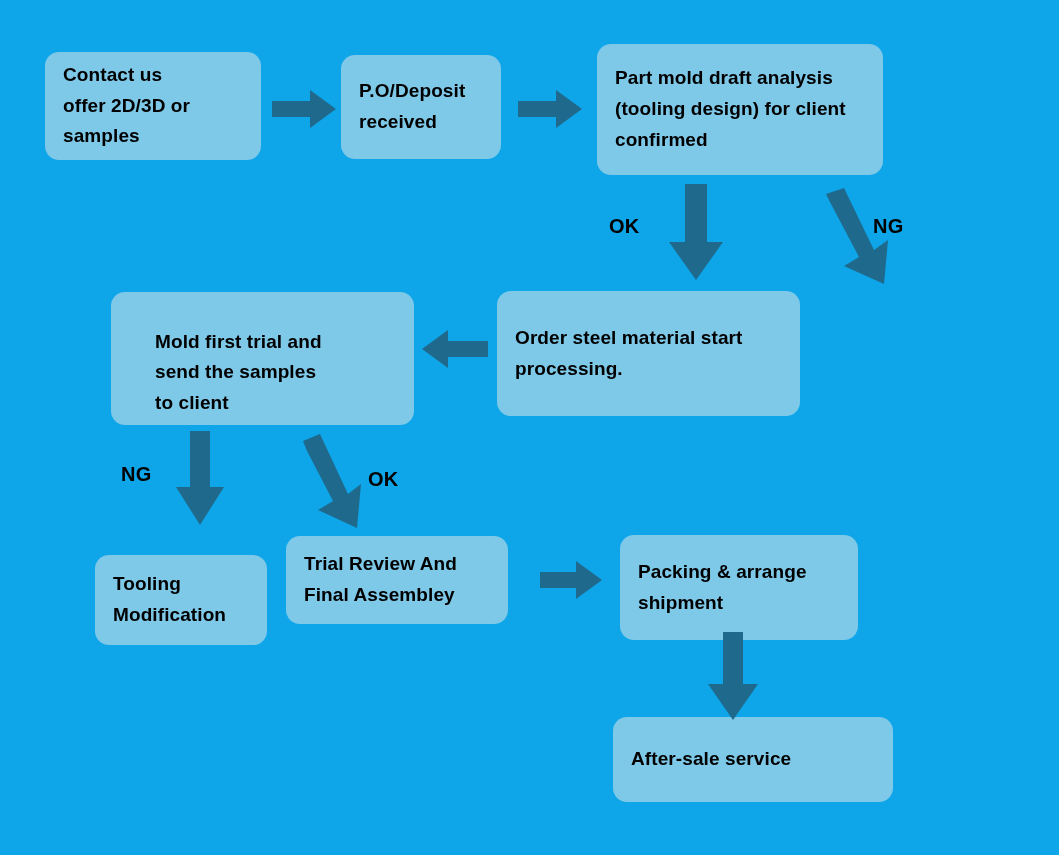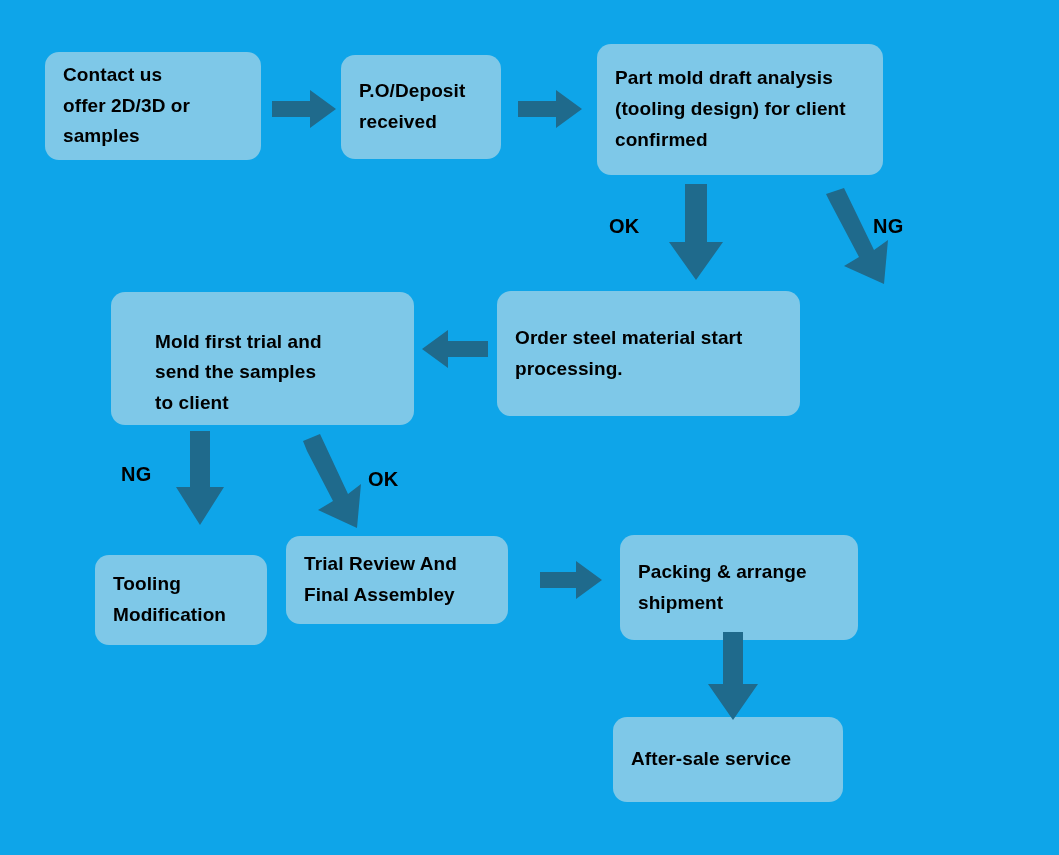--- a/index.html
+++ b/index.html
@@ -98,21 +98,21 @@
   <div class="node" style="left:286px; top:536px; width:222px; height:88px;">
     <span class="txt">Trial  Review  And
 Final Assembley</span>
   </div>
 
   <div class="node" style="left:620px; top:535px; width:238px; height:105px;">
     <span class="txt">Packing &amp; arrange
 shipment</span>
   </div>
 
-  <div class="node" style="left:613px; top:717px; width:230px; height:85px;">
+  <div class="node" style="left:613px; top:717px; width:280px; height:85px;">
     <span class="txt">After-sale service</span>
   </div>
 
   <div class="edge-label" style="left:609px; top:215px;">OK</div>
   <div class="edge-label" style="left:873px; top:215px;">NG</div>
   <div class="edge-label" style="left:121px; top:463px;">NG</div>
   <div class="edge-label" style="left:368px; top:468px;">OK</div>
 
   <div class="arrow" style="left:272px; top:90px;">
     <svg width="64" height="38" viewBox="0 0 64 38">

